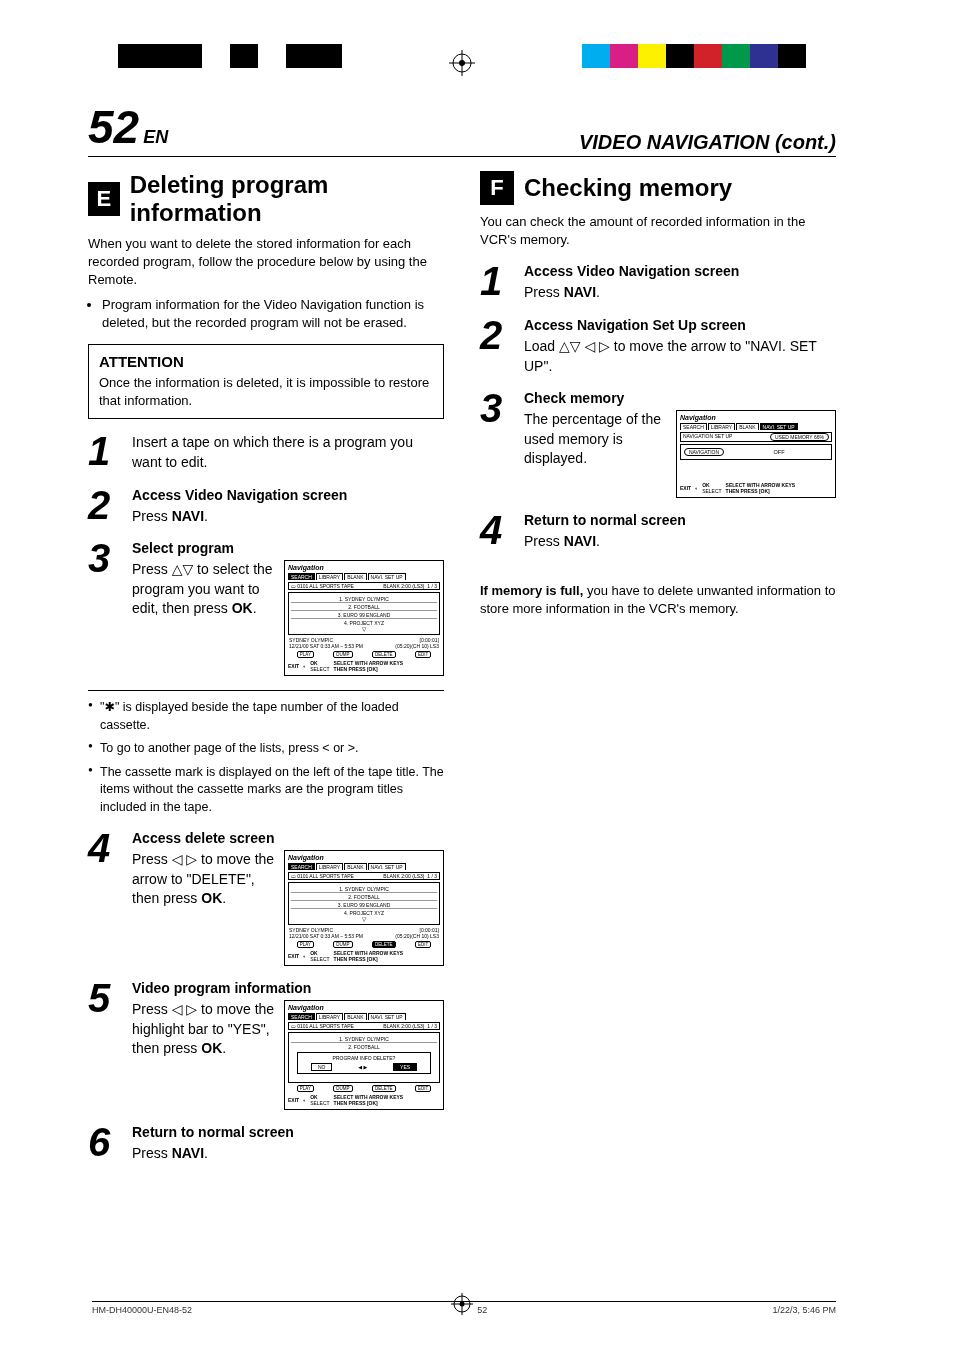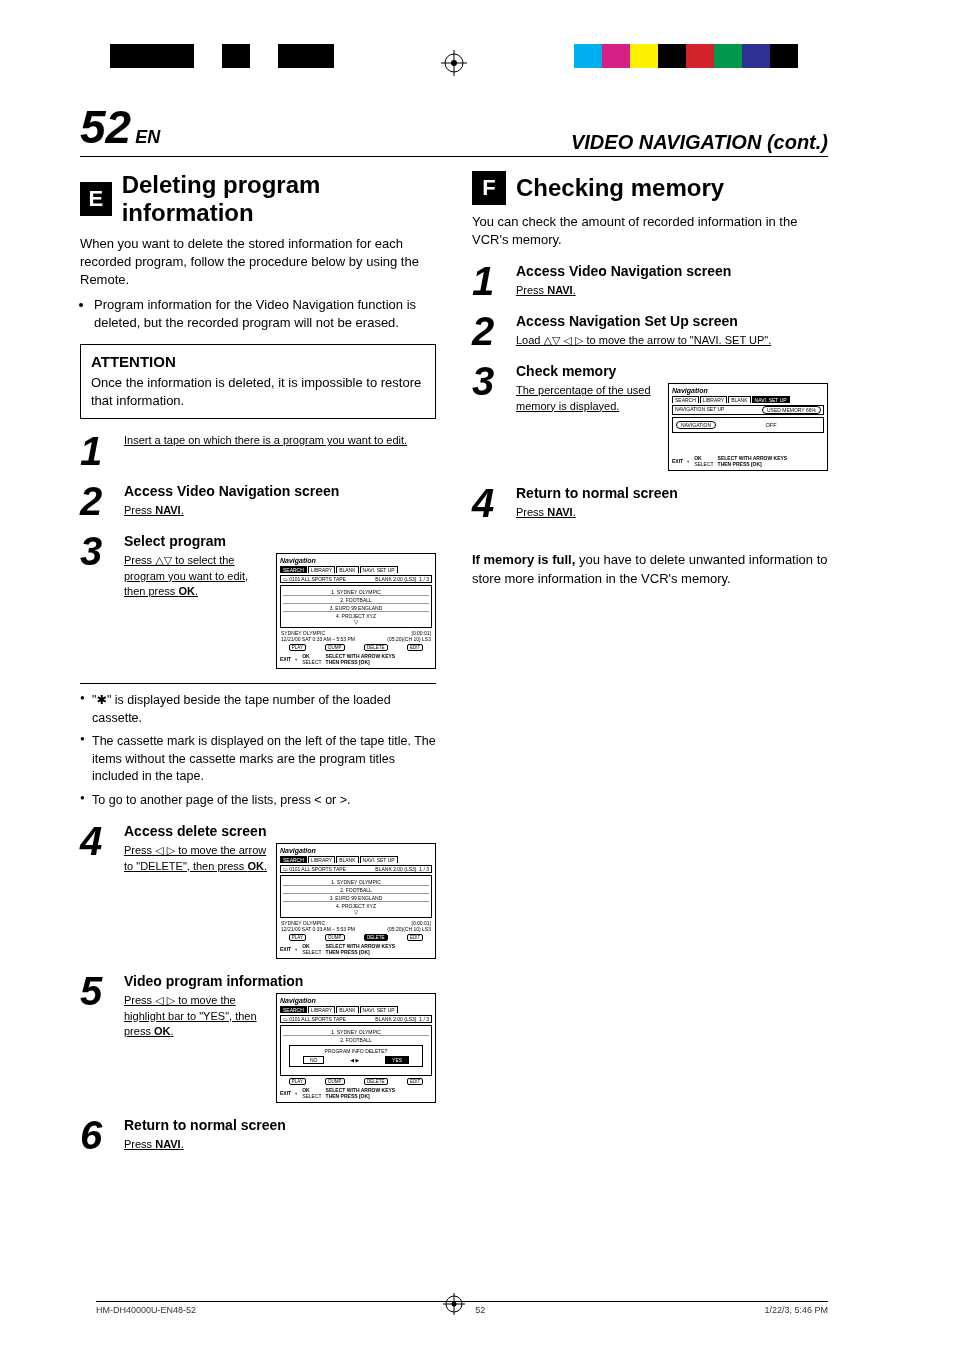--- a/index.html
+++ b/index.html
@@ -1,17 +1,17 @@
 <!DOCTYPE html>
 <html><head>
 <meta charset="utf-8">
 <style>
   * { box-sizing: border-box; margin: 0; padding: 0; }
   html, body { width: 954px; height: 1351px; background: #fff; font-family: Arial, Helvetica, sans-serif; color: #000; }
-  .page { position: relative; width: 908px; height: 1351px; padding: 40px 80px 46px 80px; }
+  .page { position: relative; width: 908px; height: 1351px; padding: 40px 80px 46px 80px; margin-left: 8px; }
   
   .colorbars { position:absolute; top:44px; left:0; right:0; height:30px; }
   .bars-left { position:absolute; left:110px; top:0; display:flex; }
   .bars-right { position:absolute; right:110px; top:0; display:flex; }
   .bar { width:28px; height:24px; }
   
   .target { position:absolute; left:50%; top:50px; transform:translateX(-50%); }
   .target svg { display:block; }
   
   .header { margin-top: 60px; display:flex; justify-content:space-between; align-items:flex-end; border-bottom: 1.5px solid #000; padding-bottom: 2px; }
@@ -28,21 +28,21 @@
   .bodytext { font-size: 13px; line-height: 1.4; }
   .bodytext p { margin-bottom: 6px; }
   .bullets { list-style: disc; margin-left: 14px; }
   .bullets li { margin-bottom: 4px; }
   .attbox { border:1px solid #000; padding: 8px 10px; margin-top: 12px; }
   .att-title { font-weight: bold; margin-bottom: 4px; font-size: 15px; }
   .step { display:flex; gap: 14px; margin-top: 14px; }
   .stepnum { font-size: 40px; font-weight: bold; font-style: italic; line-height: 0.9; min-width: 30px; }
   .stepbody { flex:1; }
   .stephead { font-size: 14px; font-weight: bold; margin-bottom: 4px; }
-  .stepbody .bodytext { font-size: 11px; text-decoration: underline; }
+  .stepbody .bodytext { font-size: 14px; }
   .stepwrap { display:flex; gap:4px; }
   .steptext { flex:1; }
   
   .navscreen { width:160px; border:1px solid #000; font-size:5.5px; padding:3px; background:#fff; }
   .navtitle { font-style:italic; font-weight:bold; font-size:7px; margin-bottom:2px; }
   .tabs { display:flex; gap:1px; margin-bottom:2px; }
   .tab { border:1px solid #000; border-bottom:none; padding:0 2px; font-size:5px; }
   .tab.sel { background:#000; color:#fff; }
   .subrow { display:flex; justify-content:space-between; border:1px solid #000; padding:0 2px; margin-bottom:2px; font-size:5px; }
   .listbox { border:1px solid #000; padding:2px; margin-bottom:2px; }
@@ -58,21 +58,21 @@
   .notes { font-size:12.5px; line-height:1.4; }
   .notes li { list-style:none; position:relative; padding-left:12px; margin-bottom:6px; }
   .notes li::before { content:"●"; position:absolute; left:0; top:0; font-size:8px; }
   .dialog { border:1px solid #000; padding:2px; margin:2px 6px; text-align:center; font-size:5px; }
   .ynrow { display:flex; justify-content:space-around; margin-top:2px; gap:4px; }
   .yn { border:1px solid #000; padding:0 6px; font-size:5px; }
   .yn.sel { background:#000; color:#fff; }
   .navset .inner { border:1px solid #000; padding:3px; margin-bottom:2px; display:flex; align-items:center; gap:6px; }
   .pill { border:1px solid #000; border-radius:6px; padding:0 4px; font-size:5px; }
   
-  .footer { position:absolute; bottom: 36px; left: 96px; right: 80px; border-top:0.5px solid #000; font-size:9px; display:flex; justify-content:space-between; padding-top:3px; color:#333; }
+  .footer { position:absolute; bottom: 36px; left: 84px; right: 80px; border-top:0.5px solid #000; font-size:9px; display:flex; justify-content:space-between; padding-top:3px; color:#333; }
   .footer-target { position:absolute; bottom:32px; left:50%; transform:translateX(-50%); }
   .bold { font-weight:bold; }
   .memnote { font-size:13px; line-height:1.4; margin-top:30px; }
 </style>
 </head>
 <body>
 <div class="page">
 
 <div class="colorbars">
   <div class="bars-left">
@@ -190,22 +190,22 @@
                   <span class="hint"><span>SELECT WITH ARROW KEYS</span><br><span>THEN PRESS [OK]</span></span>
                 </div>
           </div>
         </div>
       </div>
     </div>
 
     <div class="sep"></div>
     <ul class="notes">
       <li>"✱" is displayed beside the tape number of the loaded cassette.</li>
+      <li>To go to another page of the lists, press &lt; or &gt;.</li>
       <li>The cassette mark is displayed on the left of the tape title. The items without the cassette marks are the program titles included in the tape.</li>
-      <li>To go to another page of the lists, press &lt; or &gt;.</li>
     </ul>
 
     <div class="step">
       <div class="stepnum">4</div>
       <div class="stepbody">
         <div class="stephead">Access delete screen</div>
         <div class="stepwrap">
           <div class="bodytext steptext"><span>Press ◁ ▷ to move the arrow to "DELETE", then press </span><span class="bold">OK</span><span>.</span></div>
           <div class="navscreen">
             <div class="navtitle">Navigation</div>

